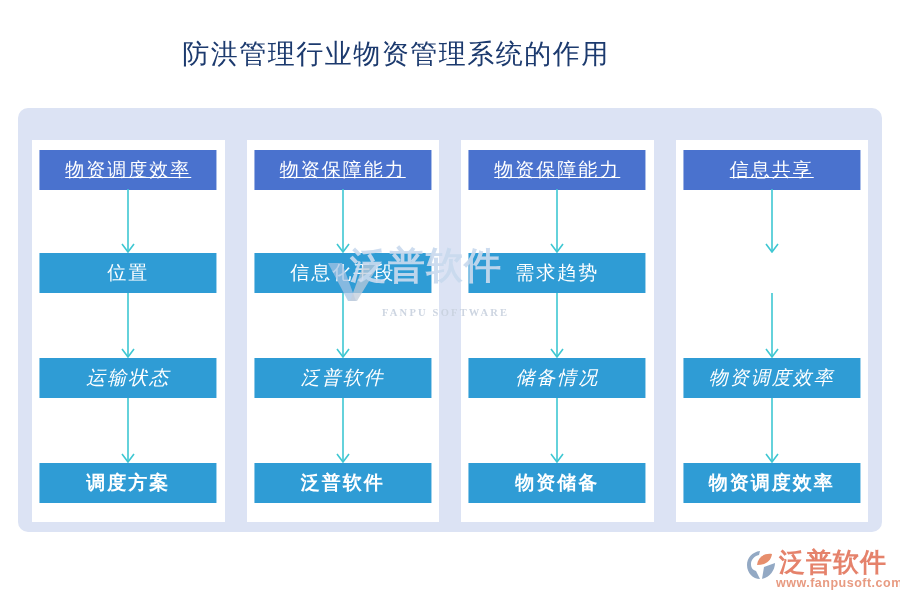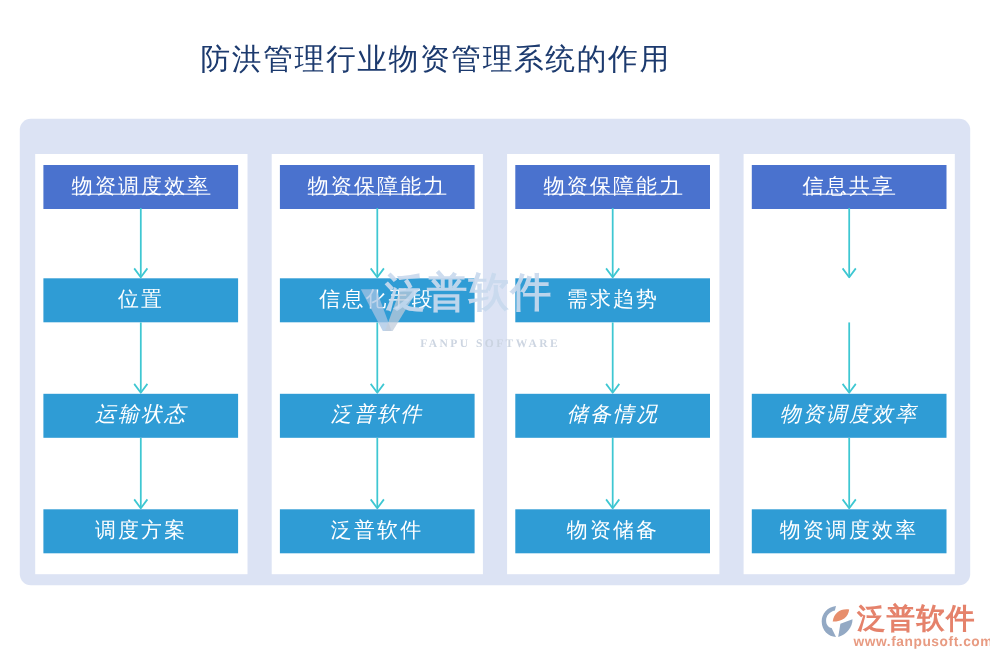--- a/index.html
+++ b/index.html
@@ -31,21 +31,21 @@
     position:relative;flex:1 1 0;background:#ffffff;height:382px;
   }
   .box{
     position:absolute;left:50%;transform:translateX(-50%);width:92%;height:40px;
     color:#ffffff;font-size:19px;letter-spacing:2px;text-align:center;line-height:40px;
     white-space:nowrap;
   }
   .box.header{top:10px;background:var(--header-box);text-decoration:underline;}
   .box.item1{top:113px;background:var(--item-box);}
   .box.item2{top:218px;background:var(--item-box);font-style:italic;}
-  .box.item3{top:323px;background:var(--item-box);}
+  .box.item3{top:323px;background:var(--item-box);font-weight:bold;}
   .arrow{
     position:absolute;left:50%;transform:translateX(-50%);width:14px;
   }
   .arrow.a1{top:49px;}
   .arrow.a2{top:153px;}
   .arrow.a3{top:258px;}
   .arrow polyline, .arrow line{stroke:var(--arrow);stroke-width:1.6;fill:none;}
   .watermark{
     position:absolute;left:324px;top:241px;width:150px;height:64px;z-index:5;
     opacity:.92;pointer-events:none;

